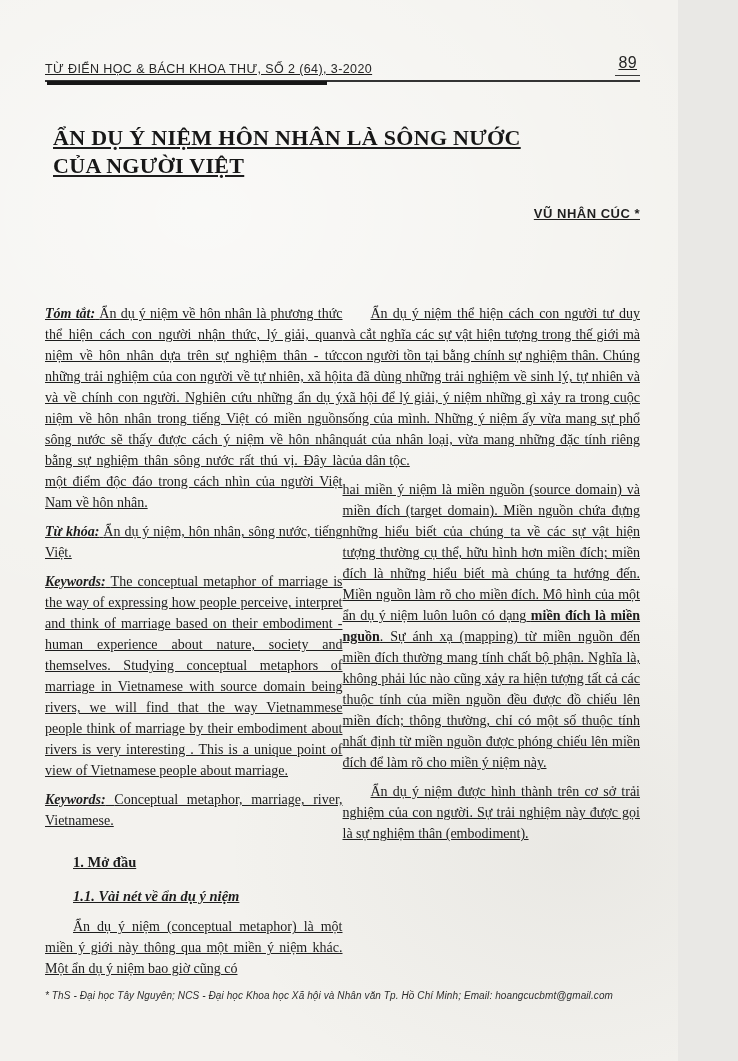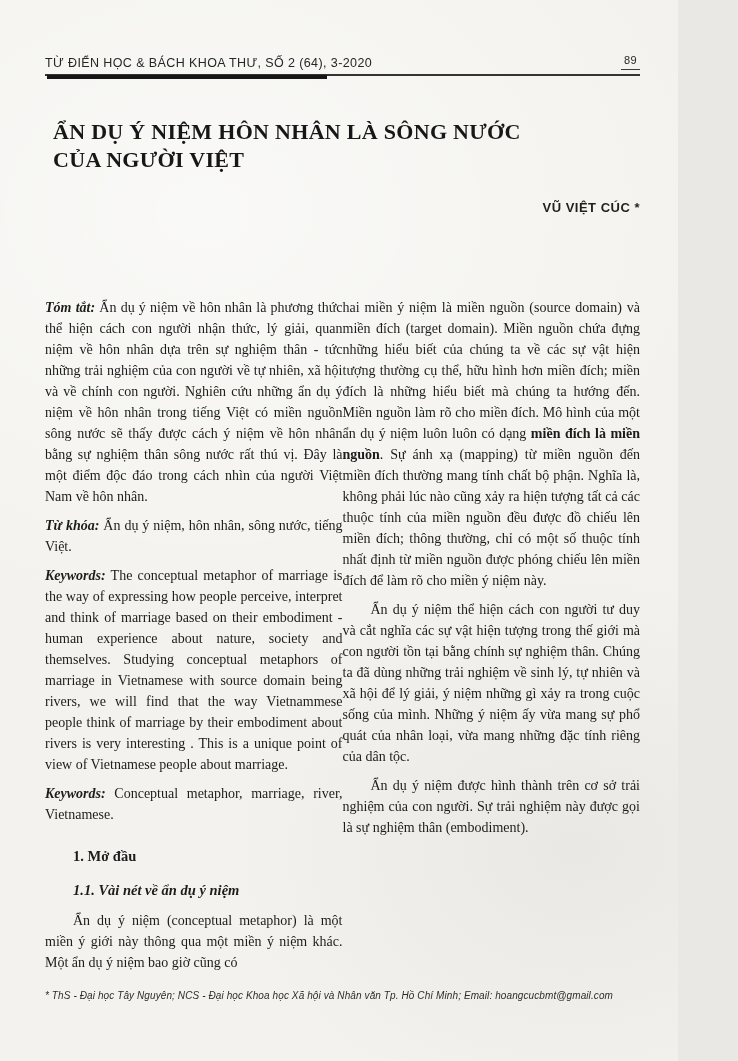--- a/index.html
+++ b/index.html
@@ -12,32 +12,33 @@
   .page {
     position: relative;
     width: 678px; height: 1061px;
     background:
       radial-gradient(ellipse 900px 700px at 30% 20%, rgba(255,255,255,0.55), rgba(255,255,255,0) 60%),
       radial-gradient(ellipse 500px 400px at 85% 80%, rgba(120,115,105,0.08), rgba(0,0,0,0) 70%),
       #f3f2ee;
     color: #1d1d1d;
     padding: 0 38px 0 45px;
     overflow: hidden;
+    text-decoration: underline;
   }
 
   
   .header {
     display: flex; justify-content: space-between; align-items: flex-end;
     padding-top: 54px;
     font-family: "Liberation Sans", sans-serif;
     font-size: 12.5px; letter-spacing: 0.4px;
     color: #262626;
   }
   .page-num {
-    font-size: 11px; font-weight: 400;
+    font-size: 16px; font-weight: 400;
     border-bottom: 1.6px solid #3a3a3a;
     padding: 0 3px 3px;
   }
   .rule { position: relative; margin-top: 4px; height: 7px; }
   .rule-thin  { position: absolute; top: 0; left: 0; right: 0; height: 1.7px; background: #343434; }
   .rule-thick { position: absolute; top: 1.4px; left: 2px; width: 47%; height: 3.6px; background: #161616; }
 
   
   .title {
     margin: 37px 0 0 8px;
@@ -98,21 +99,21 @@
   <div class="rule">
     <div class="rule-thin"></div>
     <div class="rule-thick"></div>
   </div>
 
   <h1 class="title">
     <span>ẨN DỤ Ý NIỆM HÔN NHÂN LÀ SÔNG NƯỚC</span><br>
     <span>CỦA NGƯỜI VIỆT</span>
   </h1>
 
-  <div class="author">VŨ VIỆT CÚC *</div>
+  <div class="author">VŨ NHÂN CÚC *</div>
 
   <div class="columns">
 
     <div class="col">
       <p class="para">
         <span class="label">Tóm tắt:</span>
         <span>Ẩn dụ ý niệm về hôn nhân là phương thức thể hiện cách con người nhận thức, lý giải, quan niệm về hôn nhân dựa trên sự nghiệm thân - tức những trải nghiệm của con người về tự nhiên, xã hội và về chính con người. Nghiên cứu những ẩn dụ ý niệm về hôn nhân trong tiếng Việt có miền nguồn sông nước sẽ thấy được cách ý niệm về hôn nhân bằng sự nghiệm thân sông nước rất thú vị. Đây là một điểm độc đáo trong cách nhìn của người Việt Nam về hôn nhân.</span>
       </p>
       <p class="para">
         <span class="label">Từ khóa:</span>
@@ -125,25 +126,25 @@
       <p class="para">
         <span class="label">Keywords:</span>
         <span>Conceptual metaphor, marriage, river, Vietnamese.</span>
       </p>
       <div class="sec">1. Mở đầu</div>
       <div class="subsec">1.1. Vài nét về ẩn dụ ý niệm</div>
       <p class="para ind">Ẩn dụ ý niệm (conceptual metaphor) là một miền ý giới này thông qua một miền ý niệm khác. Một ẩn dụ ý niệm bao giờ cũng có</p>
     </div>
 
     <div class="col">
+      <p class="para ind">Ẩn dụ ý niệm thể hiện cách con người tư duy và cắt nghĩa các sự vật hiện tượng trong thế giới mà con người tồn tại bằng chính sự nghiệm thân. Chúng ta đã dùng những trải nghiệm về sinh lý, tự nhiên và xã hội để lý giải, ý niệm những gì xảy ra trong cuộc sống của mình. Những ý niệm ấy vừa mang sự phổ quát của nhân loại, vừa mang những đặc tính riêng của dân tộc.</p>
       <p class="para">
         <span>hai miền ý niệm là miền nguồn (source domain) và miền đích (target domain). Miền nguồn chứa đựng những hiểu biết của chúng ta về các sự vật hiện tượng thường cụ thể, hữu hình hơn miền đích; miền đích là những hiểu biết mà chúng ta hướng đến. Miền nguồn làm rõ cho miền đích. Mô hình của một ẩn dụ ý niệm luôn luôn có dạng</span>
         <span class="bold">miền đích là miền nguồn</span><span>. Sự ánh xạ (mapping) từ miền nguồn đến miền đích thường mang tính chất bộ phận. Nghĩa là, không phải lúc nào cũng xảy ra hiện tượng tất cả các thuộc tính của miền nguồn đều được đồ chiếu lên miền đích; thông thường, chỉ có một số thuộc tính nhất định từ miền nguồn được phóng chiếu lên miền đích để làm rõ cho miền ý niệm này.</span>
       </p>
-      <p class="para ind">Ẩn dụ ý niệm thể hiện cách con người tư duy và cắt nghĩa các sự vật hiện tượng trong thế giới mà con người tồn tại bằng chính sự nghiệm thân. Chúng ta đã dùng những trải nghiệm về sinh lý, tự nhiên và xã hội để lý giải, ý niệm những gì xảy ra trong cuộc sống của mình. Những ý niệm ấy vừa mang sự phổ quát của nhân loại, vừa mang những đặc tính riêng của dân tộc.</p>
       <p class="para ind">Ẩn dụ ý niệm được hình thành trên cơ sở trải nghiệm của con người. Sự trải nghiệm này được gọi là sự nghiệm thân (embodiment).</p>
     </div>
 
   </div>
 
   <div class="footnote">* ThS - Đại học Tây Nguyên; NCS - Đại học Khoa học Xã hội và Nhân văn Tp. Hồ Chí Minh; Email: hoangcucbmt@gmail.com</div>
 
 </div>
 
 </body></html>

